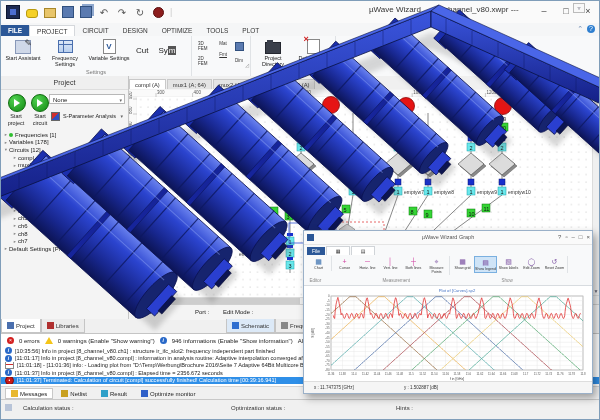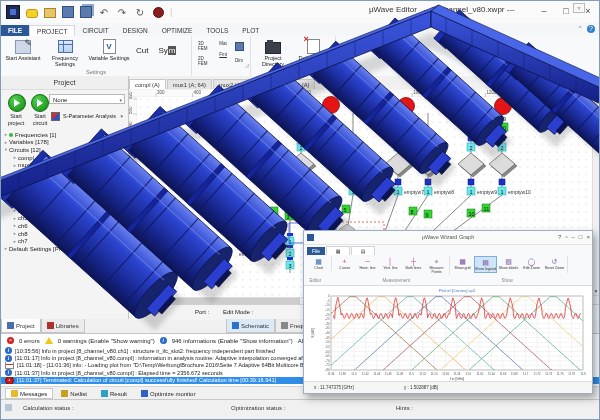--- a/index.html
+++ b/index.html
@@ -142,21 +142,21 @@
         </span>
       <span class="qicon">↶</span>
       <span class="qicon">↷</span>
       <span class="qicon">↻</span>
       <span class="qicon">
           <span class="qi-record"></span>
         </span>
       <span style="color:#ccc;font-size:9px">|</span>
     </div>
     <span id="title-text">
-      <span>µWave Editor</span>&nbsp;&nbsp;&nbsp;<span>--  8_channel_v80.xwpr  ---</span>
+      <span>µWave Wizard</span>&nbsp;&nbsp;&nbsp;<span>--  8_channel_v80.xwpr  ---</span>
     </span>
     <div id="win-buttons">
       <span class="winbtn">–</span>
       <span class="winbtn">□</span>
       <span class="winbtn">×</span>
     </div>
   </div>
 
   <div id="ribbon-tabs">
       <span class="rtab file">FILE</span>

